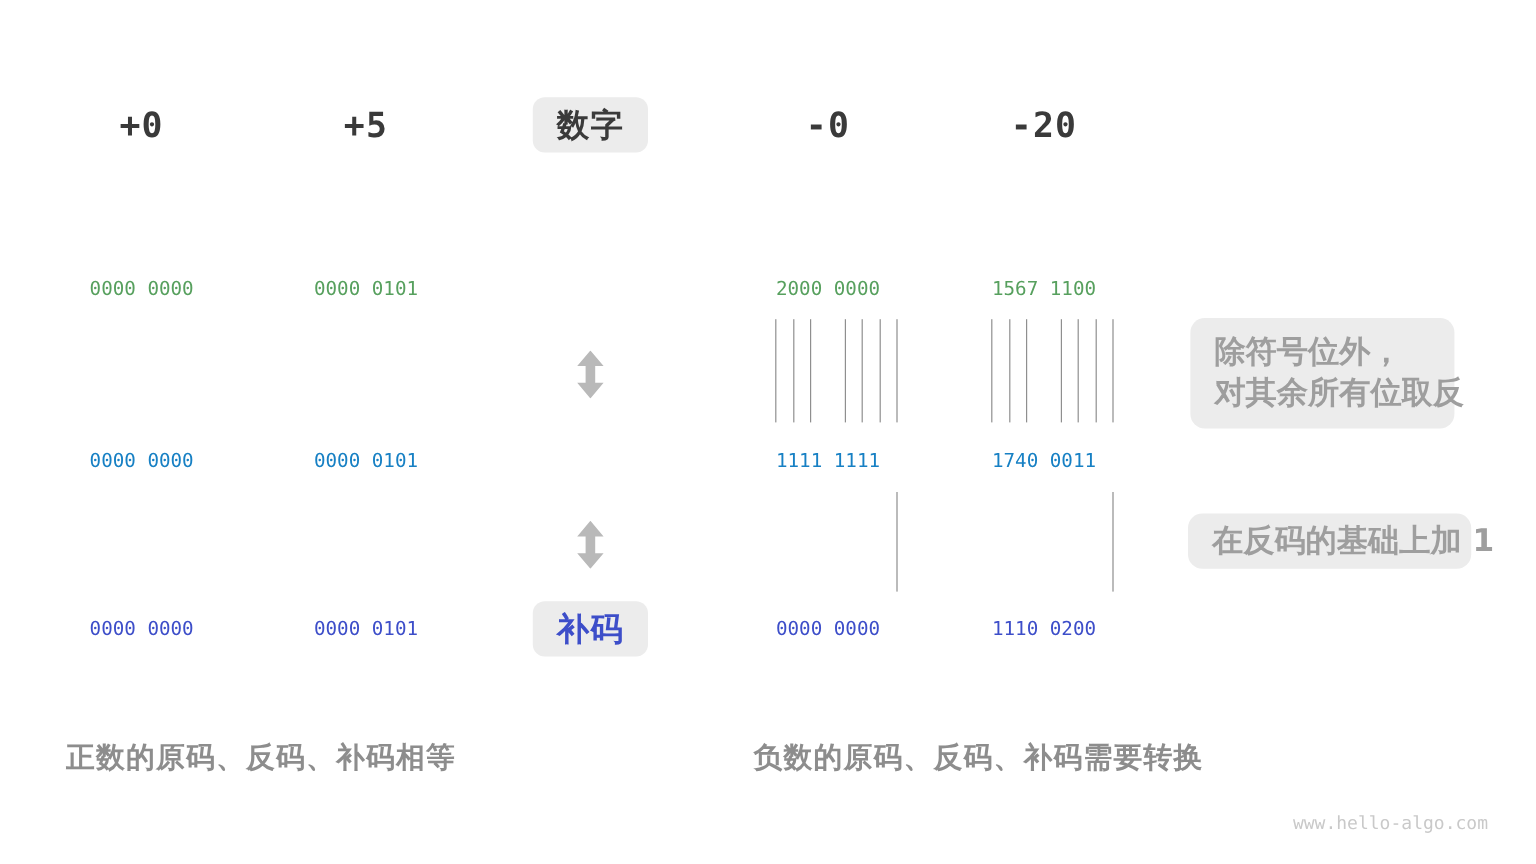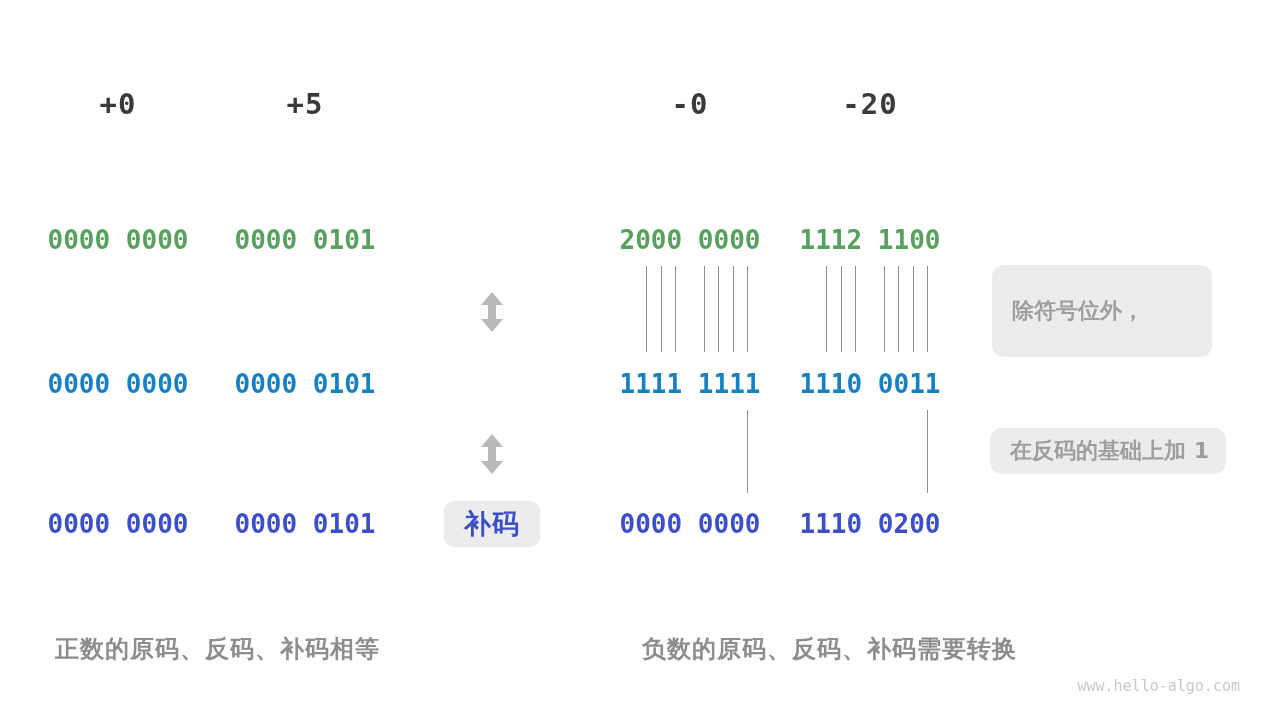--- a/index.html
+++ b/index.html
@@ -10,22 +10,22 @@
   .canvas{position:absolute;inset:0;}
   .cell{
     position:absolute;transform:translate(-50%,-50%);
     white-space:pre;text-align:center;
   }
   .num{
     font-family:"DejaVu Sans Mono",monospace;font-weight:bold;
     font-size:29px;color:#3a3a3a;letter-spacing:1px;
   }
   .bin{
-    font-family:"DejaVu Sans Mono",monospace;font-weight:bold;
-    font-size:26px;
+    font-family:"DejaVu Sans Mono",monospace;font-weight:normal;
+    font-size:16px;
   }
   .green{color:#57a05e;}
   .blue{color:#1780c4;}
   .indigo{color:#3d4ec9;}
   .dark{color:#3a3a3a;}
   .pill{
     position:absolute;transform:translate(-50%,-50%);
     background:#ececec;border-radius:10px;
     width:96px;height:46px;display:flex;align-items:center;justify-content:center;
     font-weight:bold;font-size:27px;letter-spacing:1px;
@@ -34,50 +34,51 @@
   .c1{left:118px;} .c2{left:305px;} .cm{left:492px;} .c3{left:690px;} .c4{left:870px;}
   
   .r0{top:104px;} .r1{top:240px;} .r2{top:384px;} .r3{top:524px;}
   .arrow{position:absolute;transform:translate(-50%,-50%);width:24px;height:40px;}
   .tick-band{position:absolute;width:130px;}
   .tick{position:absolute;top:0;bottom:0;width:1px;background:#8f8f8f;}
   .note{
     position:absolute;background:#ececec;border-radius:12px;
     display:flex;flex-direction:column;justify-content:center;
     padding:0 20px;box-sizing:border-box;
-    color:#9e9e9e;font-weight:bold;font-size:22px;line-height:34px;
+    color:#9e9e9e;font-weight:bold;font-size:26px;line-height:34px;
     white-space:pre;
   }
   .note1{left:992px;top:265px;width:220px;height:92px;}
   .note2{left:990px;top:428px;width:236px;height:46px;justify-content:center;}
   .caption{
     position:absolute;transform:translate(0,-50%);top:631px;
-    color:#8d8d8d;font-weight:bold;font-size:24px;letter-spacing:1px;white-space:pre;margin-top:18px;
+    color:#8d8d8d;font-weight:bold;font-size:24px;letter-spacing:1px;white-space:pre;
   }
   .cap-left{left:55px;}
-  .cap-right{left:642px;}
+  .cap-right{left:628px;}
   .watermark{
     position:absolute;right:40px;top:686px;transform:translate(0,-50%);
     font-family:"DejaVu Sans Mono",monospace;font-size:15px;color:#c9c9c9;
   }
 </style>
 </head>
 <body>
 
 <div class="canvas">
 
   <div class="cell num c1 r0">+0</div>
   <div class="cell num c2 r0">+5</div>
+  <div class="pill dark cm r0">数字</div>
   <div class="cell num c3 r0">-0</div>
   <div class="cell num c4 r0">-20</div>
 
   <div class="cell bin green c1 r1">0000 0000</div>
   <div class="cell bin green c2 r1">0000 0101</div>
   <div class="cell bin green c3 r1">2000 0000</div>
-  <div class="cell bin green c4 r1">1112 1100</div>
+  <div class="cell bin green c4 r1">1567 1100</div>
 
   <div class="tick-band" id="invert-band-1" style="left:625px;top:266px;height:86px;">
       <div class="tick" style="left: 21.1667px;"></div>
       <div class="tick" style="left: 35.6111px;"></div>
       <div class="tick" style="left: 50.0556px;"></div>
       <div class="tick" style="left: 78.9444px;"></div>
       <div class="tick" style="left: 93.3889px;"></div>
       <div class="tick" style="left: 107.833px;"></div>
       <div class="tick" style="left: 122.278px;"></div>
     </div>
@@ -91,41 +92,42 @@
       <div class="tick" style="left: 122.278px;"></div>
     </div>
 
   <svg class="arrow" style="left:492px;top:312px;" viewBox="0 0 24 40">
     <polygon points="12,0 23,13 16,13 16,27 23,27 12,40 1,27 8,27 8,13 1,13" fill="#b9b9b9"></polygon>
   </svg>
 
   <div class="cell bin blue c1 r2">0000 0000</div>
   <div class="cell bin blue c2 r2">0000 0101</div>
   <div class="cell bin blue c3 r2">1111 1111</div>
-  <div class="cell bin blue c4 r2">1110 0011</div>
+  <div class="cell bin blue c4 r2">1740 0011</div>
 
   <div class="tick-band" id="carry-band-1" style="left:625px;top:410px;height:83px;">
       <div class="tick" style="left: 122.278px;"></div>
     </div>
   <div class="tick-band" id="carry-band-2" style="left:805px;top:410px;height:83px;">
       <div class="tick" style="left: 122.278px;"></div>
     </div>
 
   <svg class="arrow" style="left:492px;top:454px;" viewBox="0 0 24 40">
     <polygon points="12,0 23,13 16,13 16,27 23,27 12,40 1,27 8,27 8,13 1,13" fill="#b9b9b9"></polygon>
   </svg>
 
   <div class="cell bin indigo c1 r3">0000 0000</div>
   <div class="cell bin indigo c2 r3">0000 0101</div>
   <div class="pill indigo cm r3">补码</div>
   <div class="cell bin indigo c3 r3">0000 0000</div>
   <div class="cell bin indigo c4 r3">1110 0200</div>
 
   <div class="note note1">
     <span>除符号位外，</span>
+    <span>对其余所有位取反</span>
   </div>
   <div class="note note2">
     <span>在反码的基础上加 1</span>
   </div>
 
   <div class="caption cap-left">正数的原码、反码、补码相等</div>
   <div class="caption cap-right">负数的原码、反码、补码需要转换</div>
 
   <div class="watermark">www.hello-algo.com</div>
 

